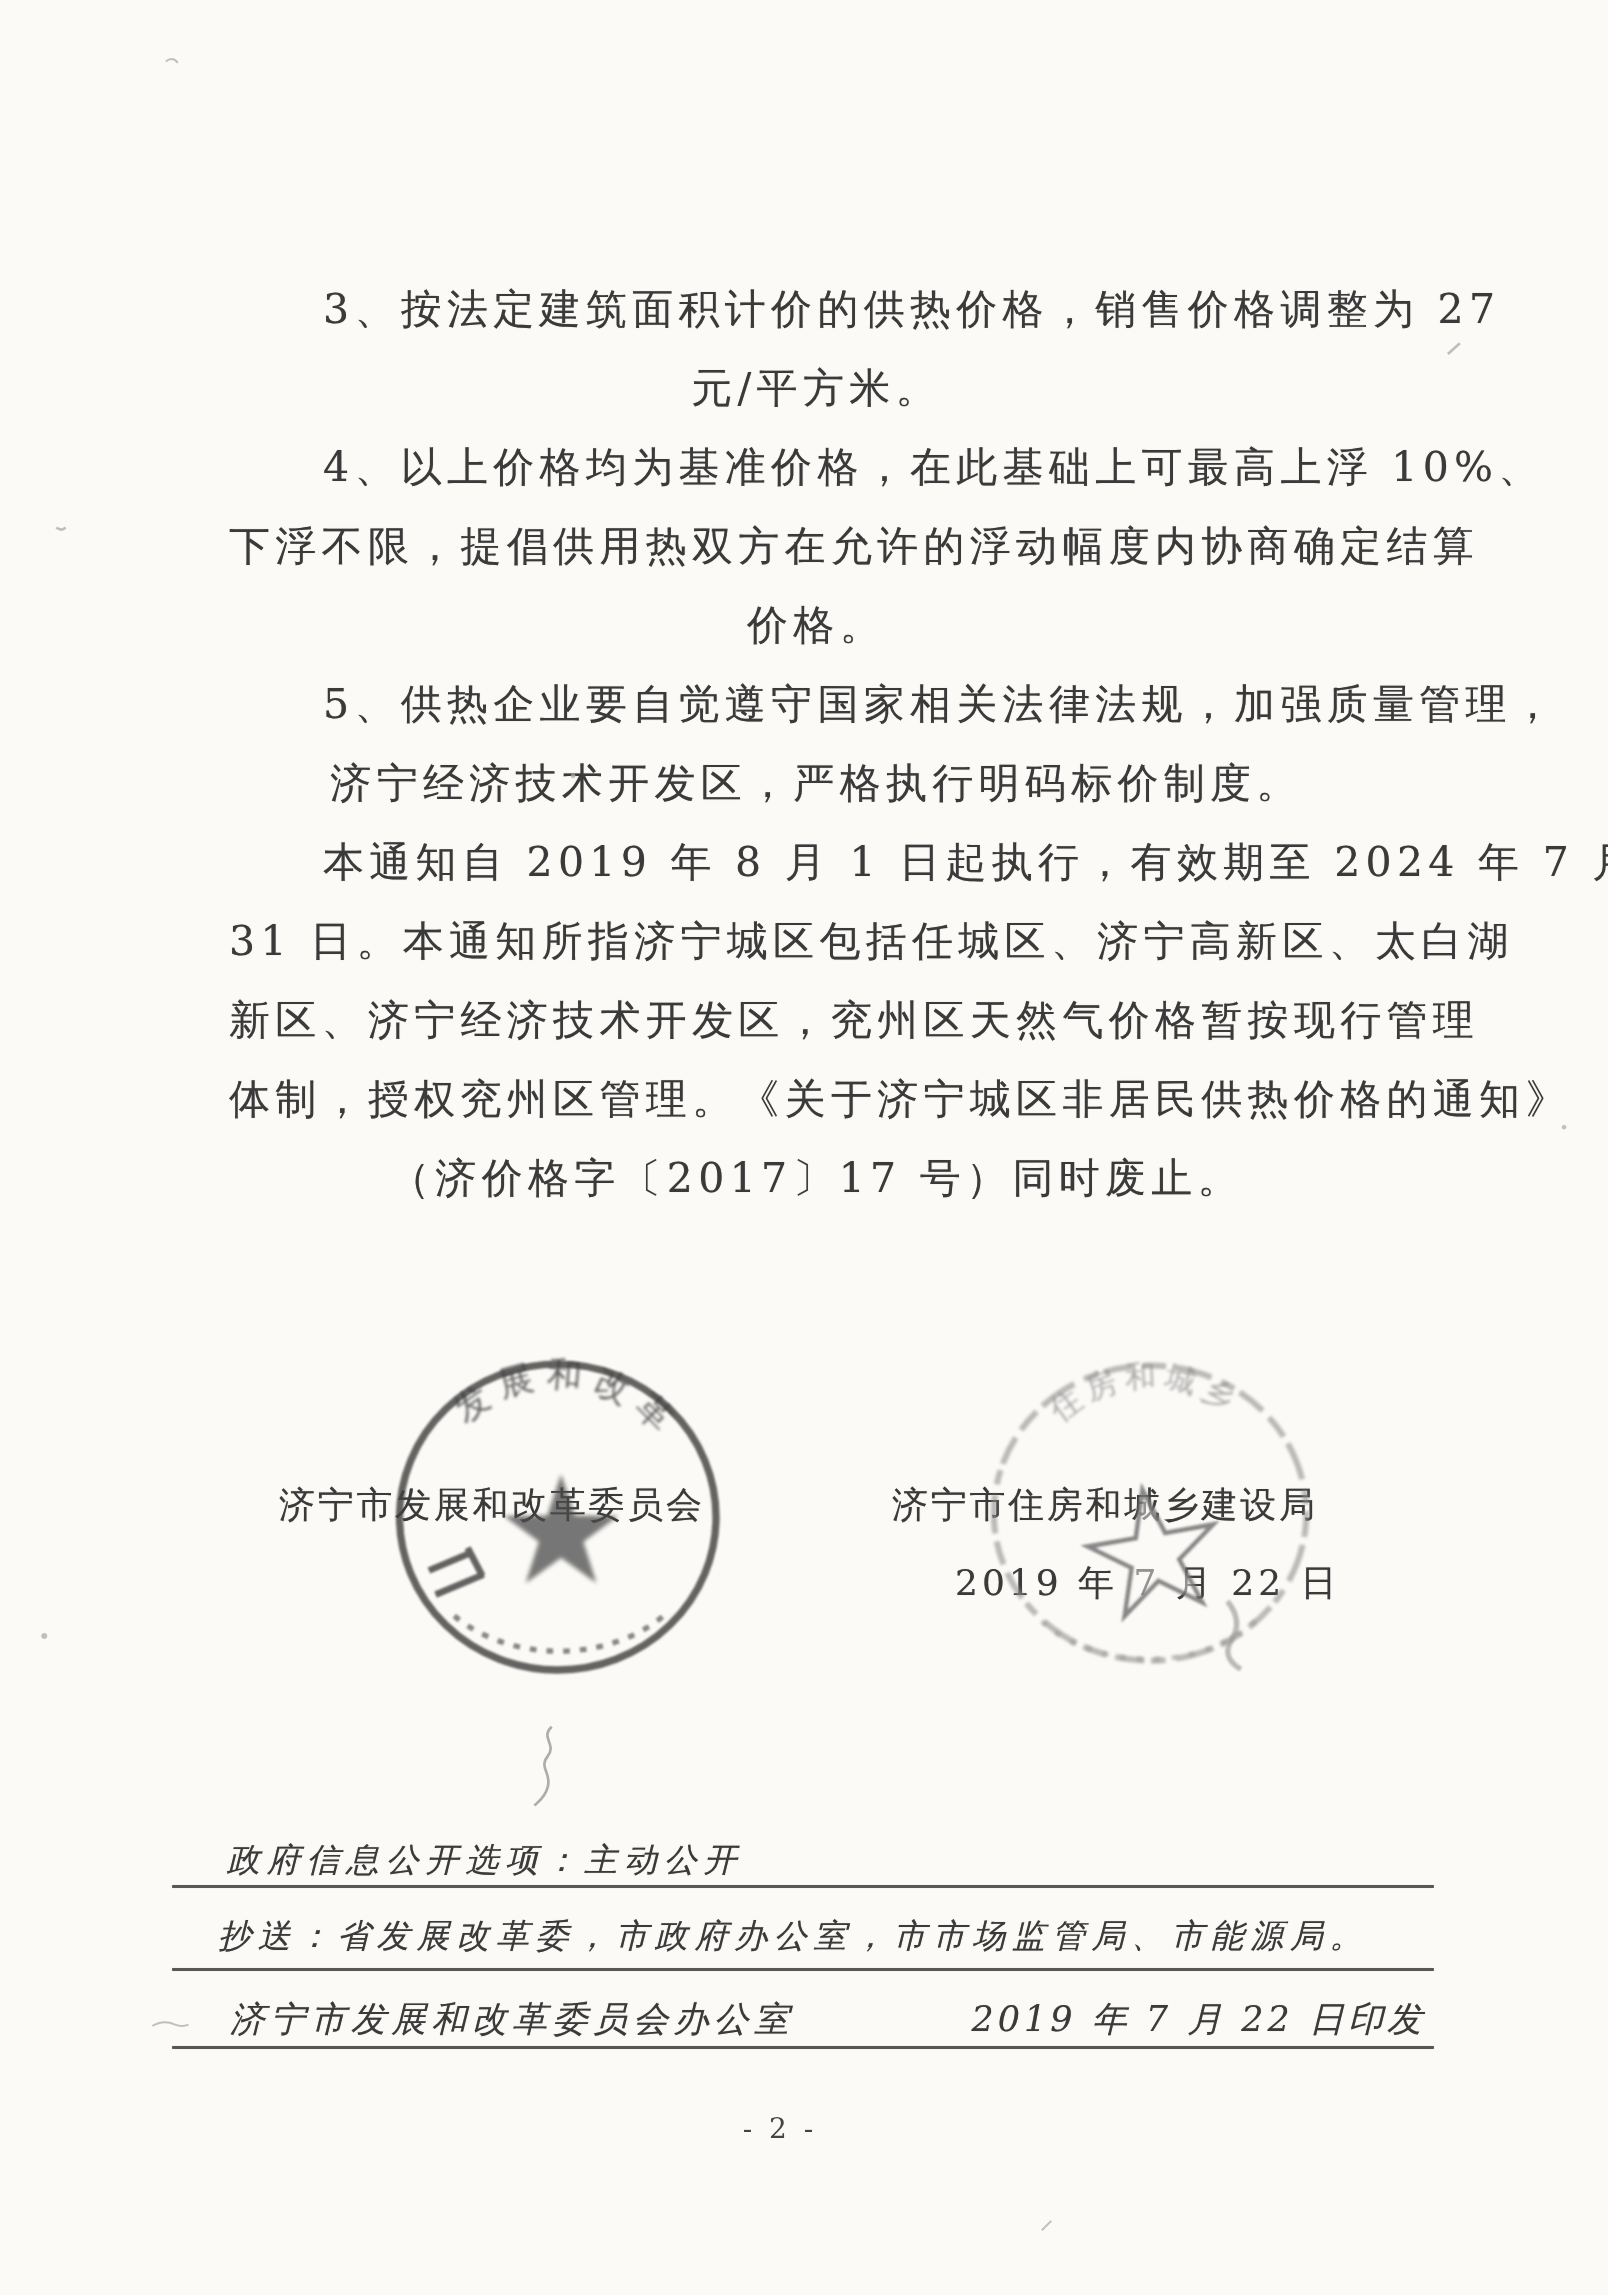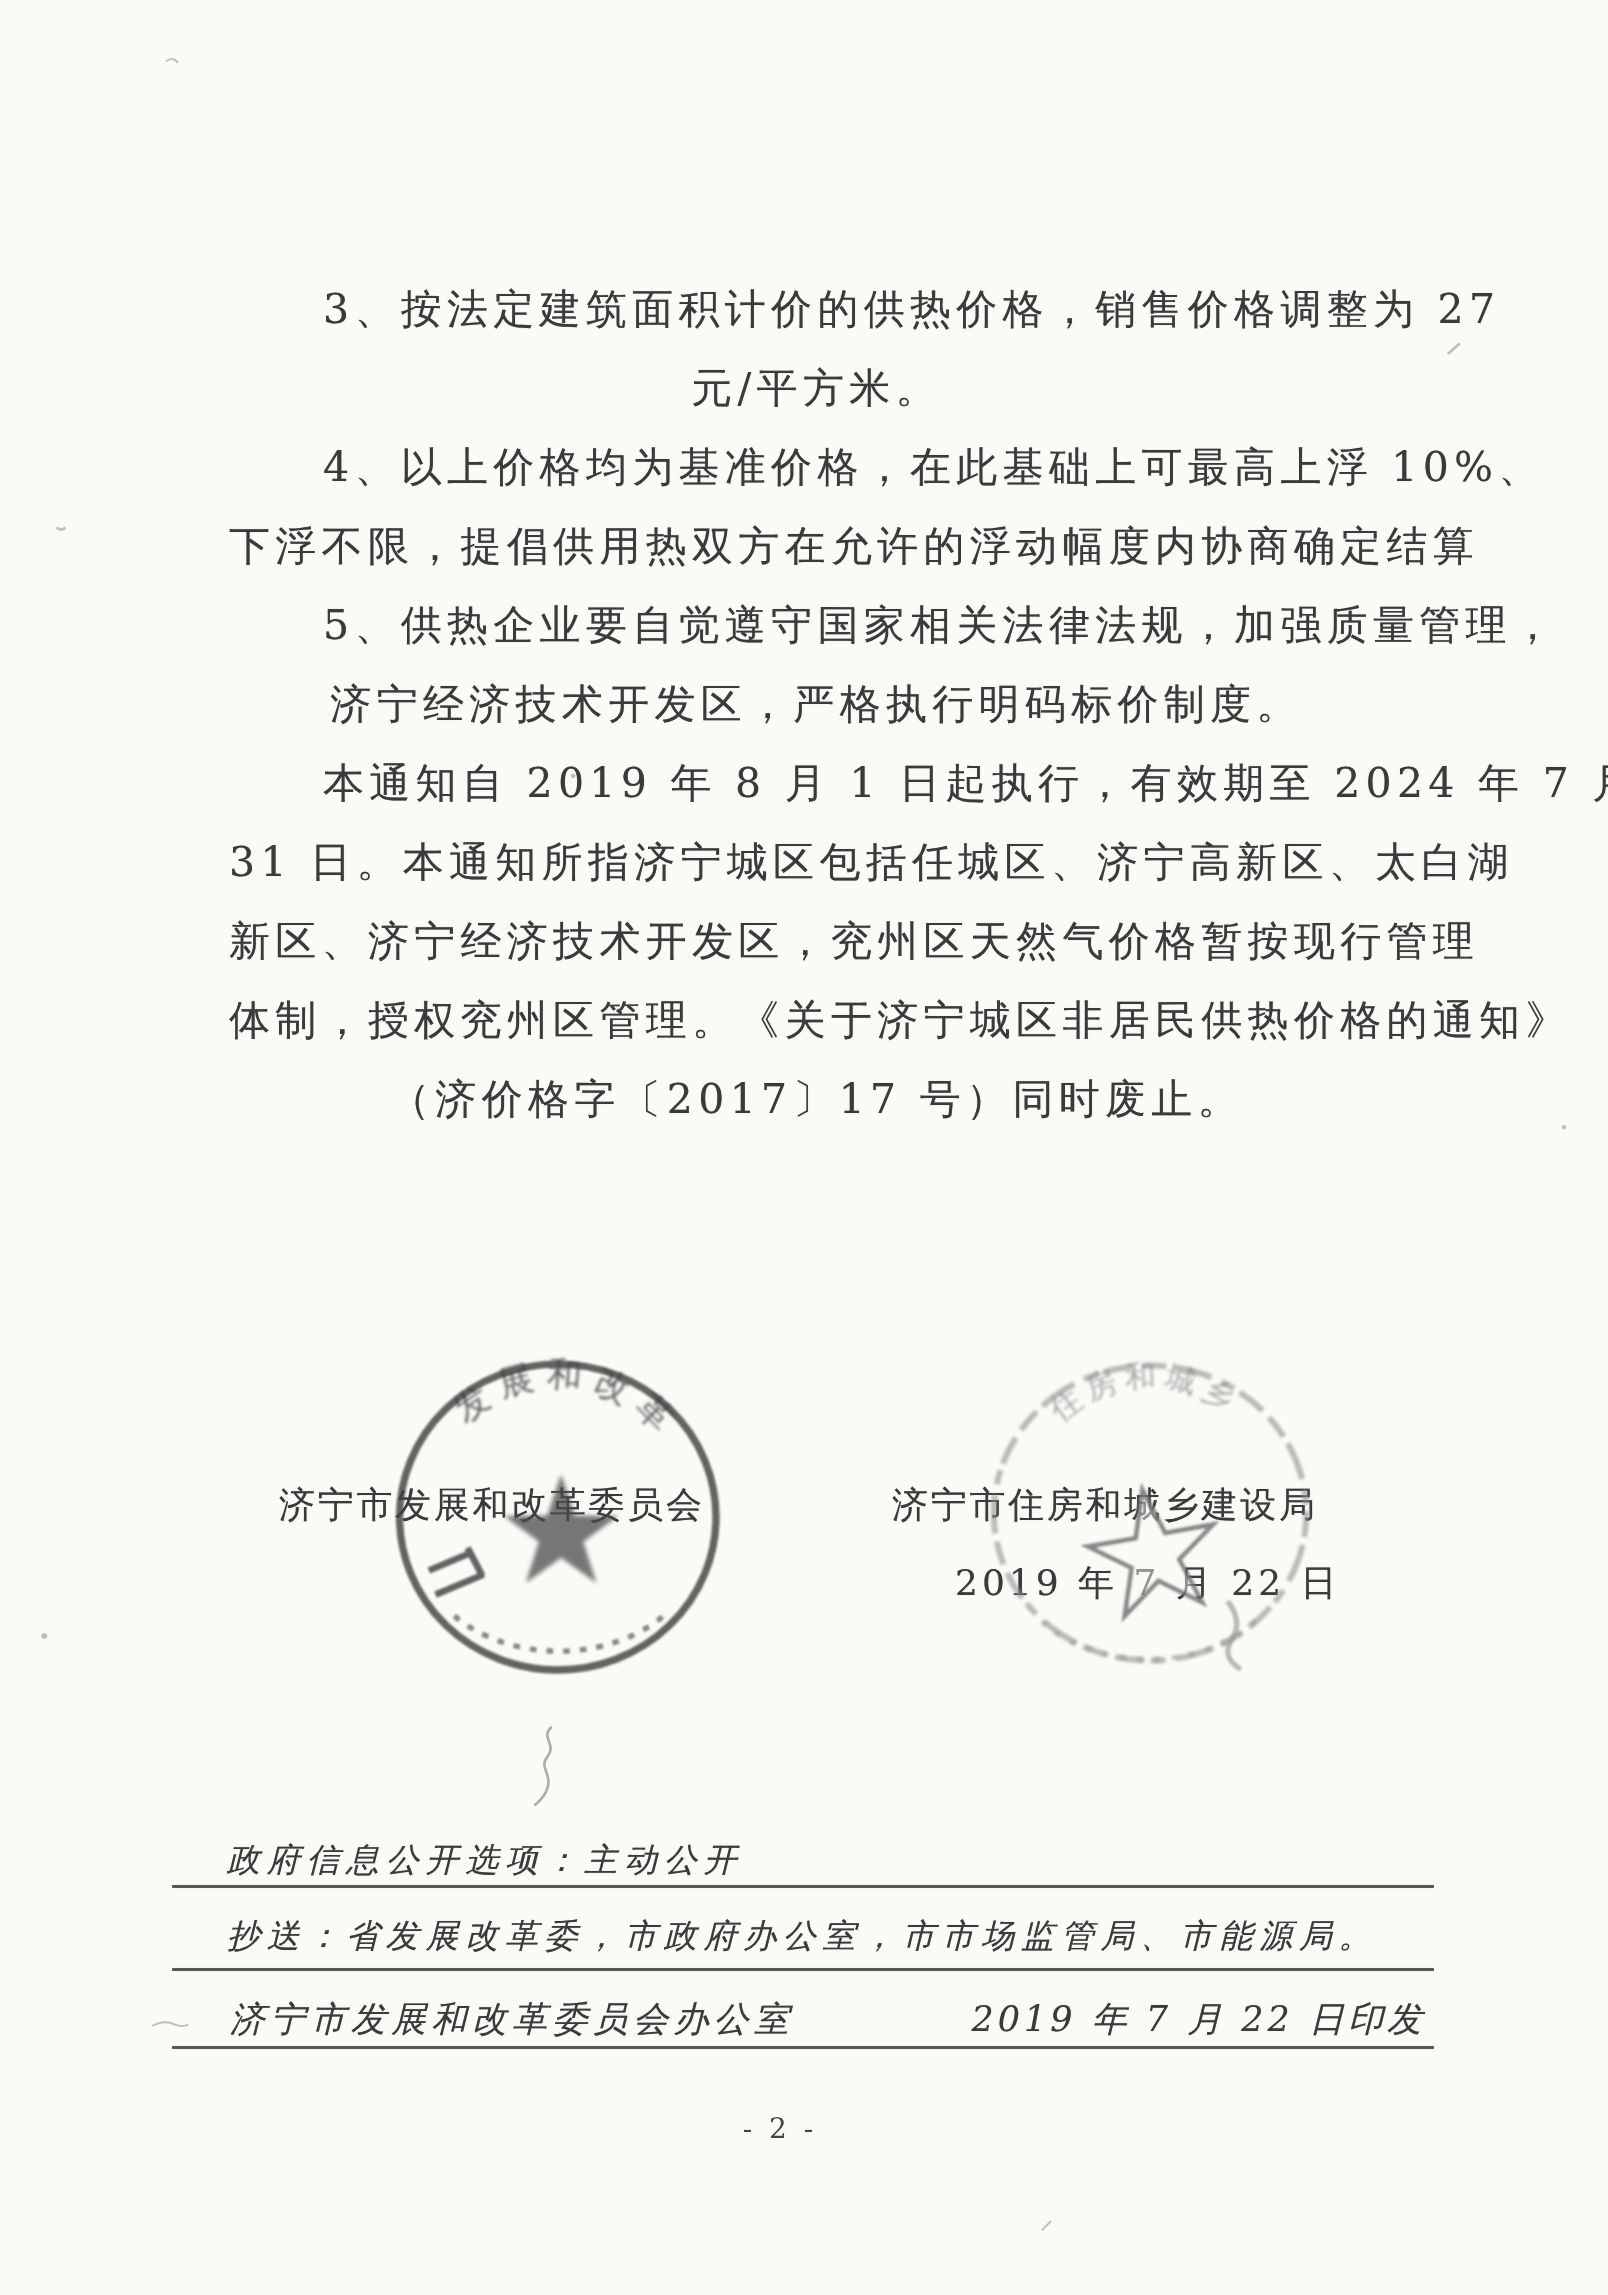--- a/index.html
+++ b/index.html
@@ -29,21 +29,21 @@
   .sig-left-org  { left:279px;  top:1481px; }
   .sig-right-org { left:892px; top:1481px; }
   .sig-date      { left:955px; top:1559px; letter-spacing:4px; }
   
   .gov-row {
     position:absolute; white-space:nowrap;
     text-shadow:0 0 0.7px rgba(45,45,45,.5);
     font-style:italic;
   }
   .gov-row1 { left:227px; top:1838px; font-size:33px; letter-spacing:6.7px; }
-  .gov-row2 { left:227px; top:1914px; font-size:33px; letter-spacing:6.7px; }
+  .gov-row2 { left:218px; top:1914px; font-size:33px; letter-spacing:6.7px; }
   .gov-row3-left  { left:230px;  top:1996px; font-size:35px; letter-spacing:5.3px; }
   .gov-row3-right { right:183px; top:1996px; font-size:35px; letter-spacing:4px; position:absolute;margin-left:20px; }
   .rule {
     position:absolute; left:172px; width:1262px; height:3.3px;
     background:#3b3b3b; opacity:.85; border-radius:1.3px;
     box-shadow:0 0 0.7px rgba(0,0,0,.6);
   }
   .rule-1 { top:1885px; }
   .rule-2 { top:1968px; }
   .rule-3 { top:2046px; }
@@ -62,20 +62,21 @@
 </head>
 <body>
 
 <div class="page">
 
   <div class="body-lines">
     <div class="line indent">3、按法定建筑面积计价的供热价格，销售价格调整为 27</div>
     <div class="line">元/平方米。</div>
     <div class="line indent">4、以上价格均为基准价格，在此基础上可最高上浮 10%、</div>
     <div class="line">下浮不限，提倡供用热双方在允许的浮动幅度内协商确定结算</div>
+    <div class="line">价格。</div>
     <div class="line indent">5、供热企业要自觉遵守国家相关法律法规，加强质量管理，</div>
     <div class="line">济宁经济技术开发区，严格执行明码标价制度。</div>
     <div class="line indent">本通知自 2019 年 8 月 1 日起执行，有效期至 2024 年 7 月</div>
     <div class="line">31 日。本通知所指济宁城区包括任城区、济宁高新区、太白湖</div>
     <div class="line">新区、济宁经济技术开发区，兖州区天然气价格暂按现行管理</div>
     <div class="line">体制，授权兖州区管理。《关于济宁城区非居民供热价格的通知》</div>
     <div class="line">（济价格字〔2017〕17 号）同时废止。</div>
   </div>
 
   <div class="sig sig-right-org">济宁市住房和城乡建设局</div>

